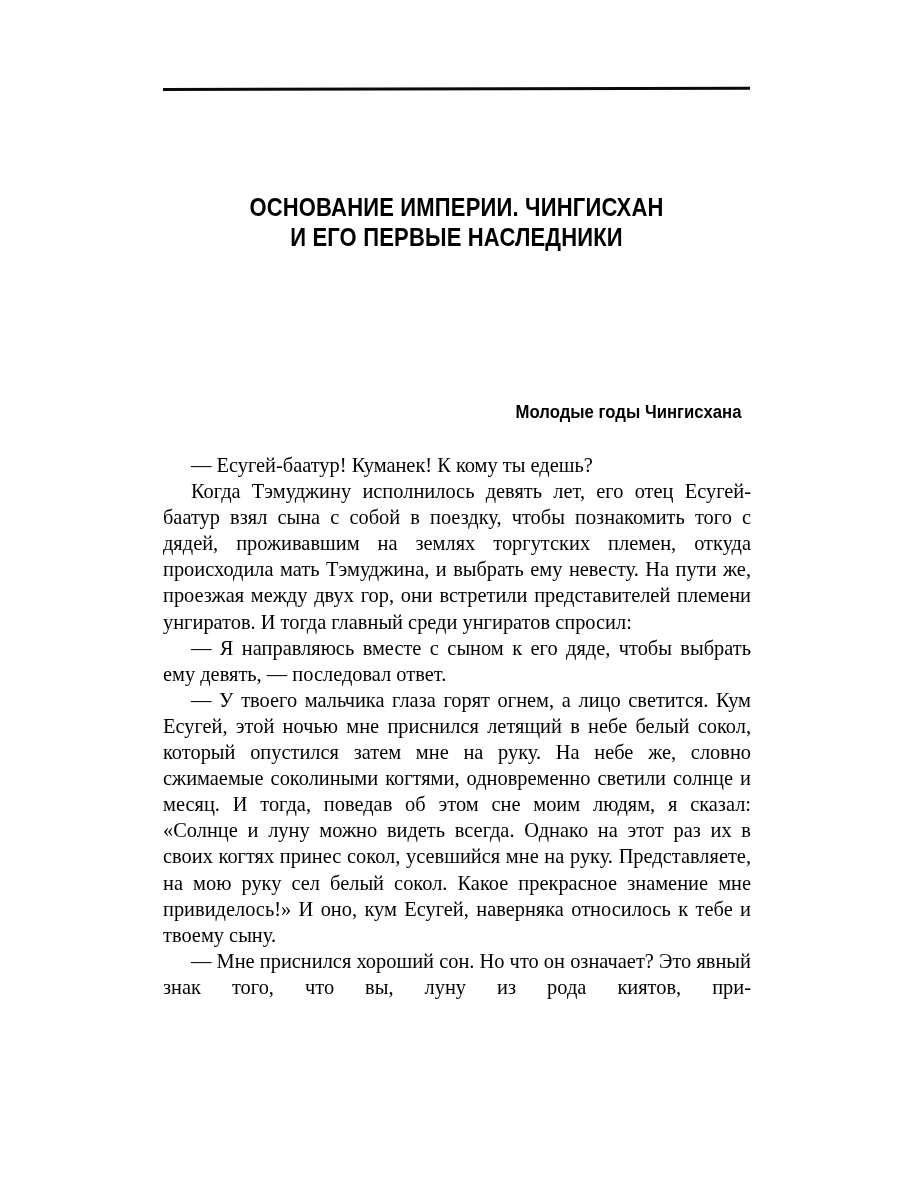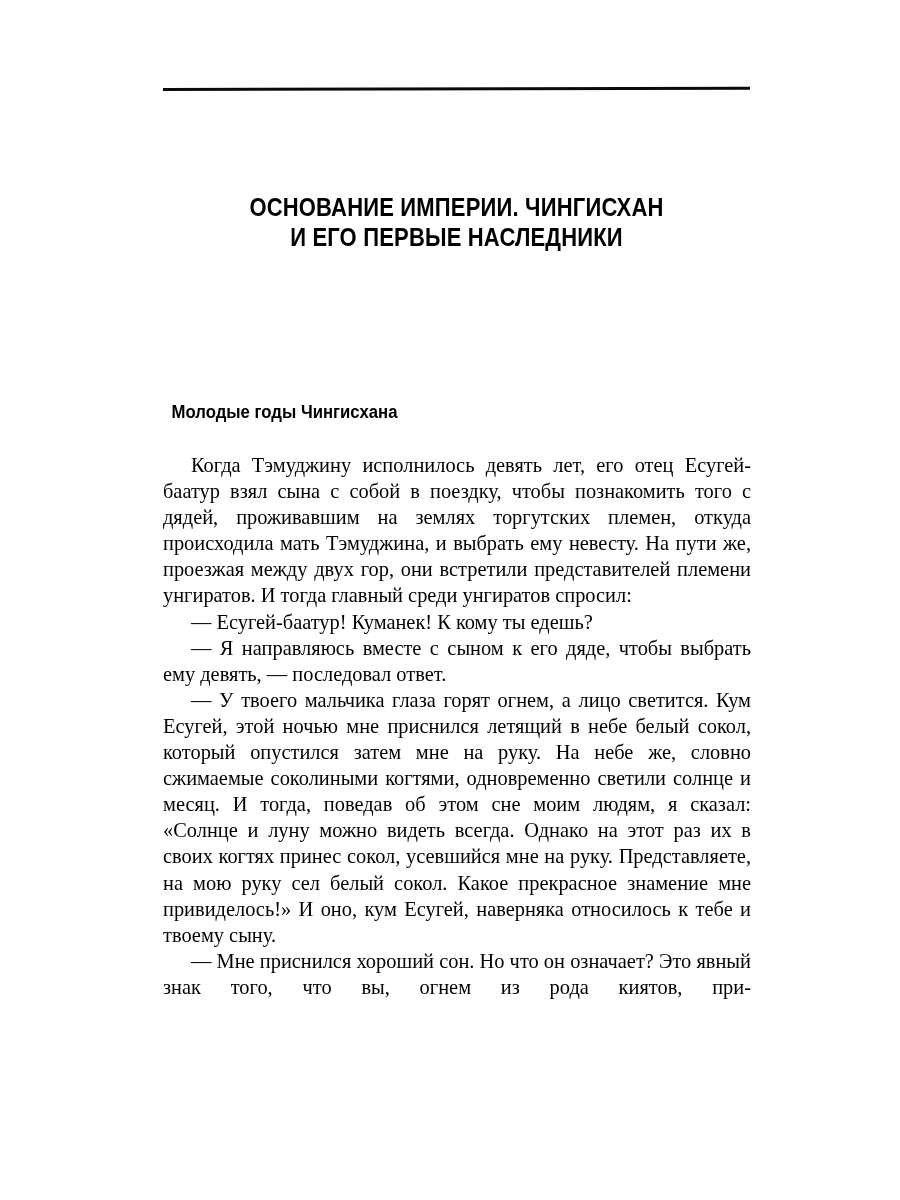--- a/index.html
+++ b/index.html
@@ -56,21 +56,21 @@
     transform-origin: center;
     white-space: nowrap;
   }
 
   
   .section-heading {
     position: absolute;
     left: 163px;
     top: 393px;
     width: 587px;
-    text-align: left;
+    text-align: right;
     font-family: "Liberation Sans Narrow", "Liberation Sans", "DejaVu Sans", sans-serif;
     font-weight: 700;
     font-size: 18px;
     line-height: 22px;
     color: #000000;
     margin-top: 8px;
   }
   .section-heading span {
     display: inline-block;
     transform: scaleX(0.93);
@@ -124,22 +124,22 @@
   <h1 class="chapter-title">
     <span class="tline">ОСНОВАНИЕ ИМПЕРИИ. ЧИНГИСХАН</span>
     <span class="tline">И ЕГО ПЕРВЫЕ НАСЛЕДНИКИ</span>
   </h1>
 
   <h2 class="section-heading">
     <span>Молодые годы Чингисхана</span>
   </h2>
 
   <div class="body-text">
+    <p>— Есугей-баатур! Куманек! К кому ты едешь?</p>
     <p>Когда Тэмуджину исполнилось девять лет, его отец Есугей-баатур взял сына с собой в поездку, чтобы познакомить того с дядей, проживавшим на землях торгутских племен, откуда происходила мать Тэмуджина, и выбрать ему невесту. На пути же, проезжая между двух гор, они встретили представителей племени унгиратов. И тогда главный среди унгиратов спросил:</p>
-    <p>— Есугей-баатур! Куманек! К кому ты едешь?</p>
     <p>— Я направляюсь вместе с сыном к его дяде, чтобы выбрать ему девять, — последовал ответ.</p>
     <p>— У твоего мальчика глаза горят огнем, а лицо светится. Кум Есугей, этой ночью мне приснился летящий в небе белый сокол, который опустился затем мне на руку. На небе же, словно сжимаемые соколиными когтями, одновременно светили солнце и месяц. И тогда, поведав об этом сне моим людям, я сказал: «Солнце и луну можно видеть всегда. Однако на этот раз их в своих когтях принес сокол, усевшийся мне на руку. Представляете, на мою руку сел белый сокол. Какое прекрасное знамение мне привиделось!» И оно, кум Есугей, наверняка относилось к тебе и твоему сыну.</p>
-    <p class="last">— Мне приснился хороший сон. Но что он означает? Это явный знак того, что вы, огнем из рода киятов, при-</p>
+    <p class="last">— Мне приснился хороший сон. Но что он означает? Это явный знак того, что вы, луну из рода киятов, при-</p>
   </div>
 
   <div class="folio">21</div>
 
 </div>
 
 </body></html>

